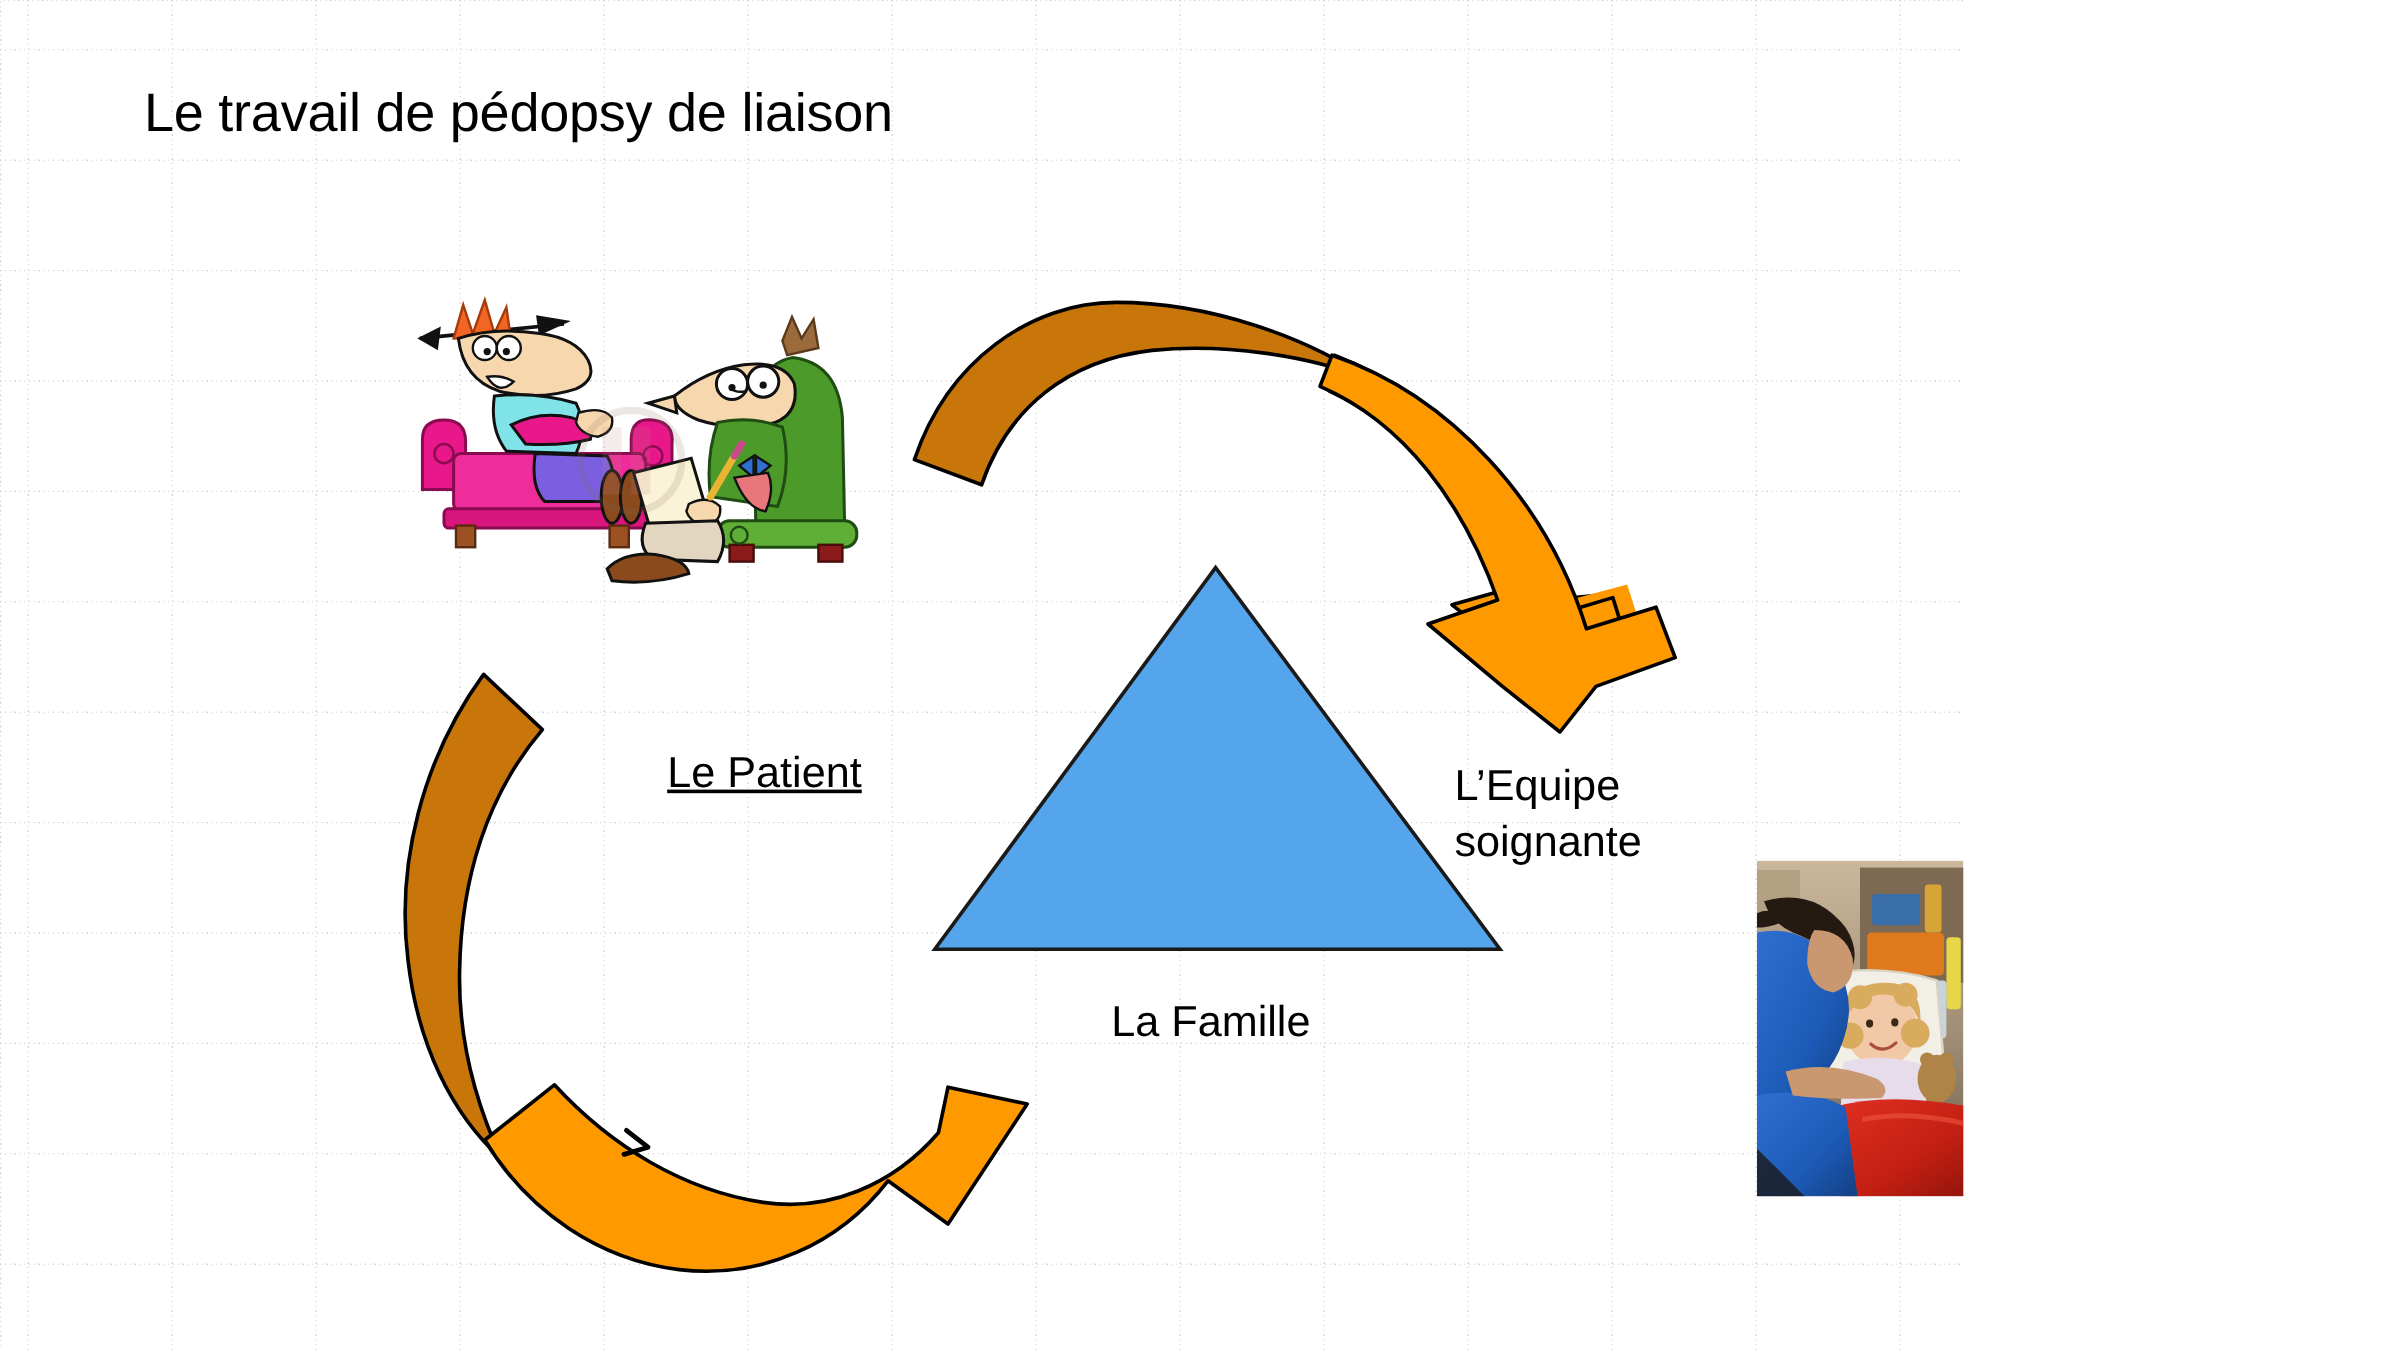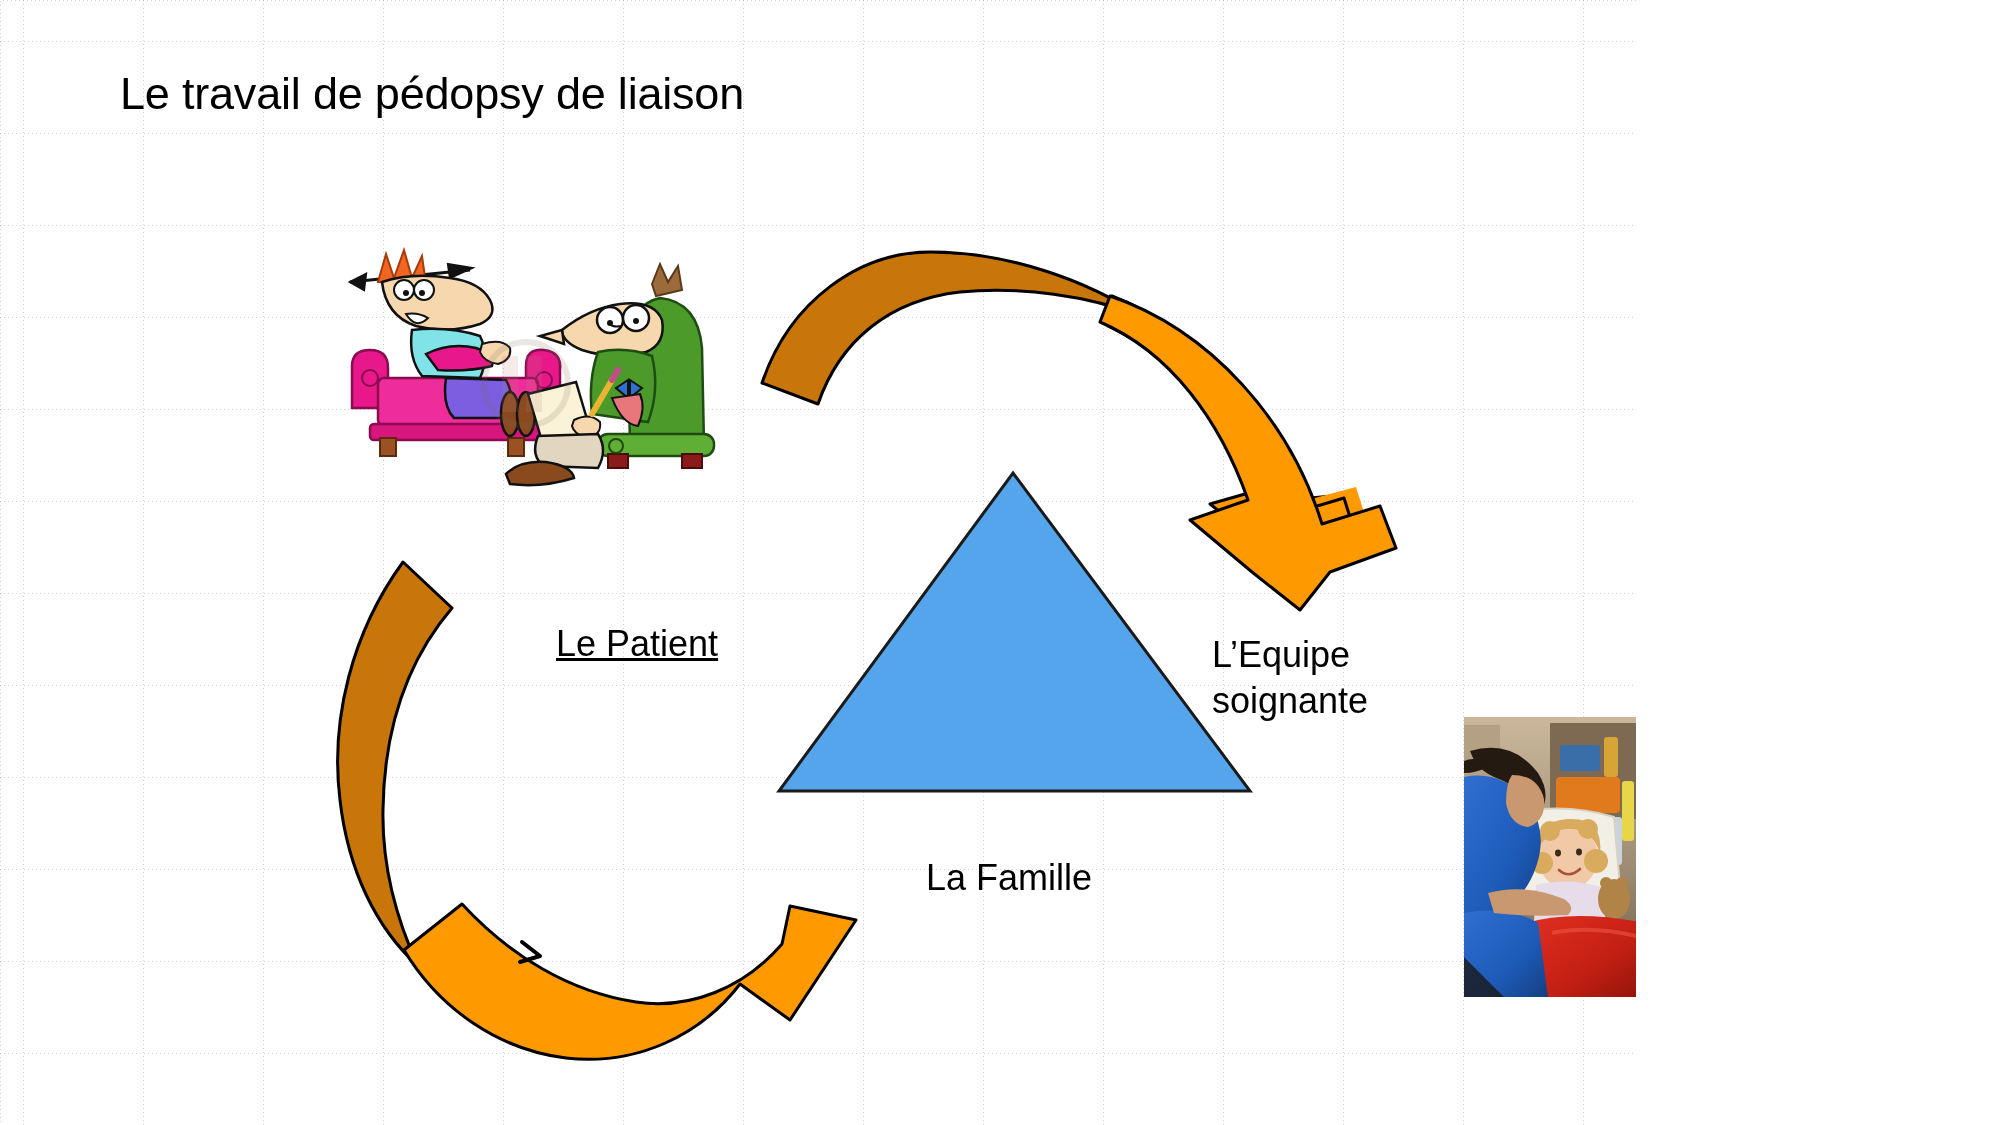--- a/index.html
+++ b/index.html
@@ -71,21 +71,21 @@
     font-size: 24px;
   }
   .node-label {
     position: absolute;
     font-size: 36px;
     line-height: 1.28;
     white-space: pre-line;
   }
   #label-patient { left: 556px; top: 621px; text-decoration: underline; }
   #label-equipe  { left: 1212px; top: 608px; margin-top: 24px; }
-  #label-famille { left: 926px; top: 855px; text-align: center; }
+  #label-famille { left: 926px; top: 828px; text-align: center; }
 
   #page-number {
     position: absolute;
     left: 1894px;
     top: 1055px;
     font-size: 19px;
     color: #ef4444;
   }
 
   

